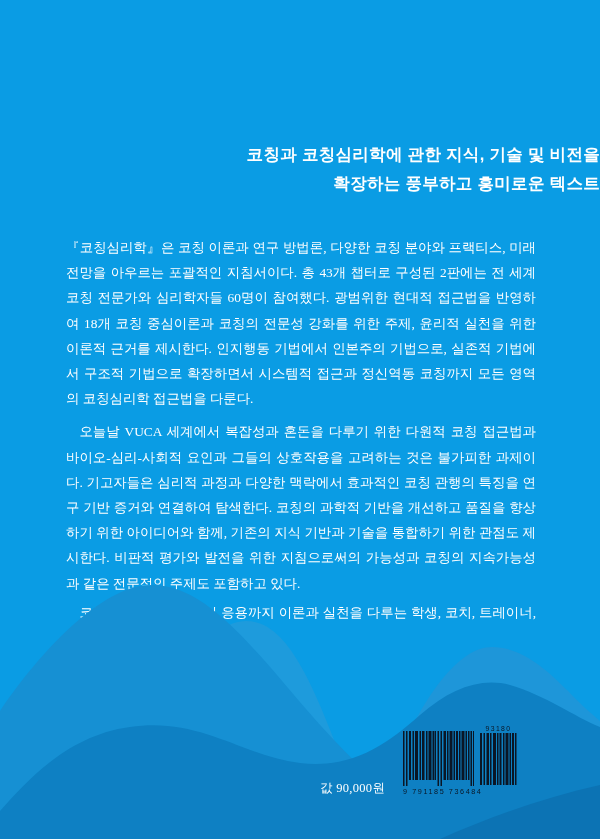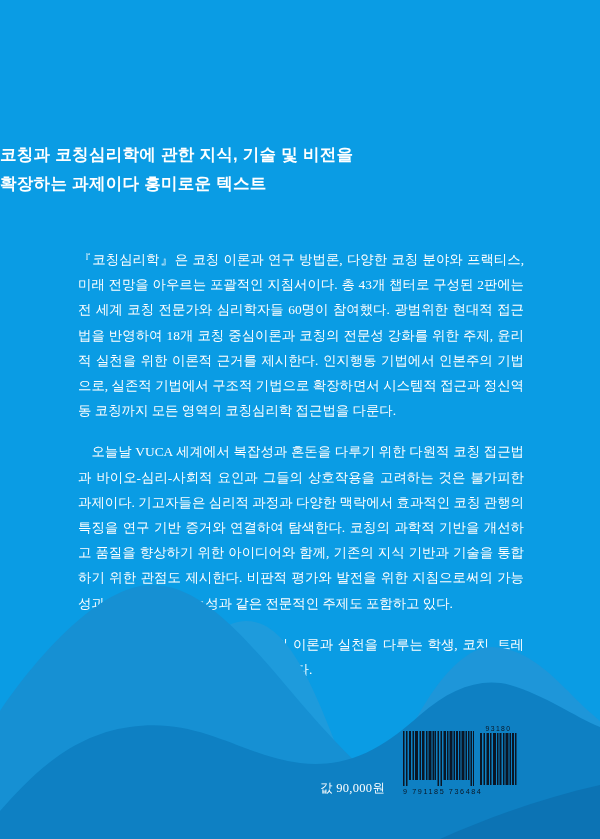--- a/index.html
+++ b/index.html
@@ -6,37 +6,37 @@
   #cover{
     position:relative;
     width:600px;height:839px;
     overflow:hidden;
     background:var(--bg,#0A9CE4);
     font-family:"Liberation Sans","DejaVu Sans",sans-serif;
   }
   
   .headline{
     position:absolute;left:0;top:140px;width:600px;
-    text-align:left;
+    text-align:right;
     color:var(--text,#FFFFFF);
     font-weight:bold;
     font-size:16.5px;
     line-height:29px;
     letter-spacing:0.3px;
   }
   
   .body-copy{
     position:absolute;left:62px;top:231px;width:478px;
     color:var(--text,#FFFFFF);
     font-family:"Liberation Serif","DejaVu Serif",serif;
     font-size:13.4px;
     line-height:25.2px;
     text-align:justify;
   }
-  .body-copy p{margin:16px;}
+  .body-copy p{margin:4px;}
   .body-copy p.indent{text-indent:1em;}
   .body-copy p.gap{margin-top:8px;font-family:Liberation Serif, serif;}
   
   .waves{position:absolute;left:0;bottom:0;width:600px;height:280px;display:block;}
   
   .publisher{
     position:absolute;left:86px;top:775px;height:32px;
     display:flex;align-items:center;
   }
   .logo-icon{position:relative;width:32px;height:28px;margin-right:6px;}
@@ -88,21 +88,21 @@
   }
   .bar{fill:var(--barcode-ink,#0A1626);}
 </style>
 </head>
 <body>
 
 <div id="cover">
 
   <div class="headline">
     <div>코칭과 코칭심리학에 관한 지식, 기술 및 비전을</div>
-    <div>확장하는 과제이다 흥미로운 텍스트</div>
+    <div>확장하는 풍부하고 흥미로운 텍스트</div>
   </div>
 
   <div class="body-copy">
     <p>『코칭심리학』은 코칭 이론과 연구 방법론, 다양한 코칭 분야와 프랙티스, 미래 전망을 아우르는 포괄적인 지침서이다. 총 43개 챕터로 구성된 2판에는 전 세계 코칭 전문가와 심리학자들 60명이 참여했다. 광범위한 현대적 접근법을 반영하여 18개 코칭 중심이론과 코칭의 전문성 강화를 위한 주제, 윤리적 실천을 위한 이론적 근거를 제시한다. 인지행동 기법에서 인본주의 기법으로, 실존적 기법에서 구조적 기법으로 확장하면서 시스템적 접근과 정신역동 코칭까지 모든 영역의 코칭심리학 접근법을 다룬다.</p>
     <p class="indent gap">오늘날 VUCA 세계에서 복잡성과 혼돈을 다루기 위한 다원적 코칭 접근법과 바이오-심리-사회적 요인과 그들의 상호작용을 고려하는 것은 불가피한 과제이다. 기고자들은 심리적 과정과 다양한 맥락에서 효과적인 코칭 관행의 특징을 연구 기반 증거와 연결하여 탐색한다. 코칭의 과학적 기반을 개선하고 품질을 향상하기 위한 아이디어와 함께, 기존의 지식 기반과 기술을 통합하기 위한 관점도 제시한다. 비판적 평가와 발전을 위한 지침으로써의 가능성과 코칭의 지속가능성과 같은 전문적인 주제도 포함하고 있다.</p>
     <p class="indent">코칭심리학의 기본에서 응용까지 이론과 실천을 다루는 학생, 코치, 트레이너, 연구자들이 읽어야 할 필독서이다.</p>
   </div>
 
   <svg class="waves" viewBox="0 0 600 280" preserveAspectRatio="none">
     <path fill="var(--mtn-far,#1E9BDC)" d="M128,280 C158,150 200,62 246,62 C292,62 318,140 352,226 C364,254 372,268 382,280 Z"></path>

